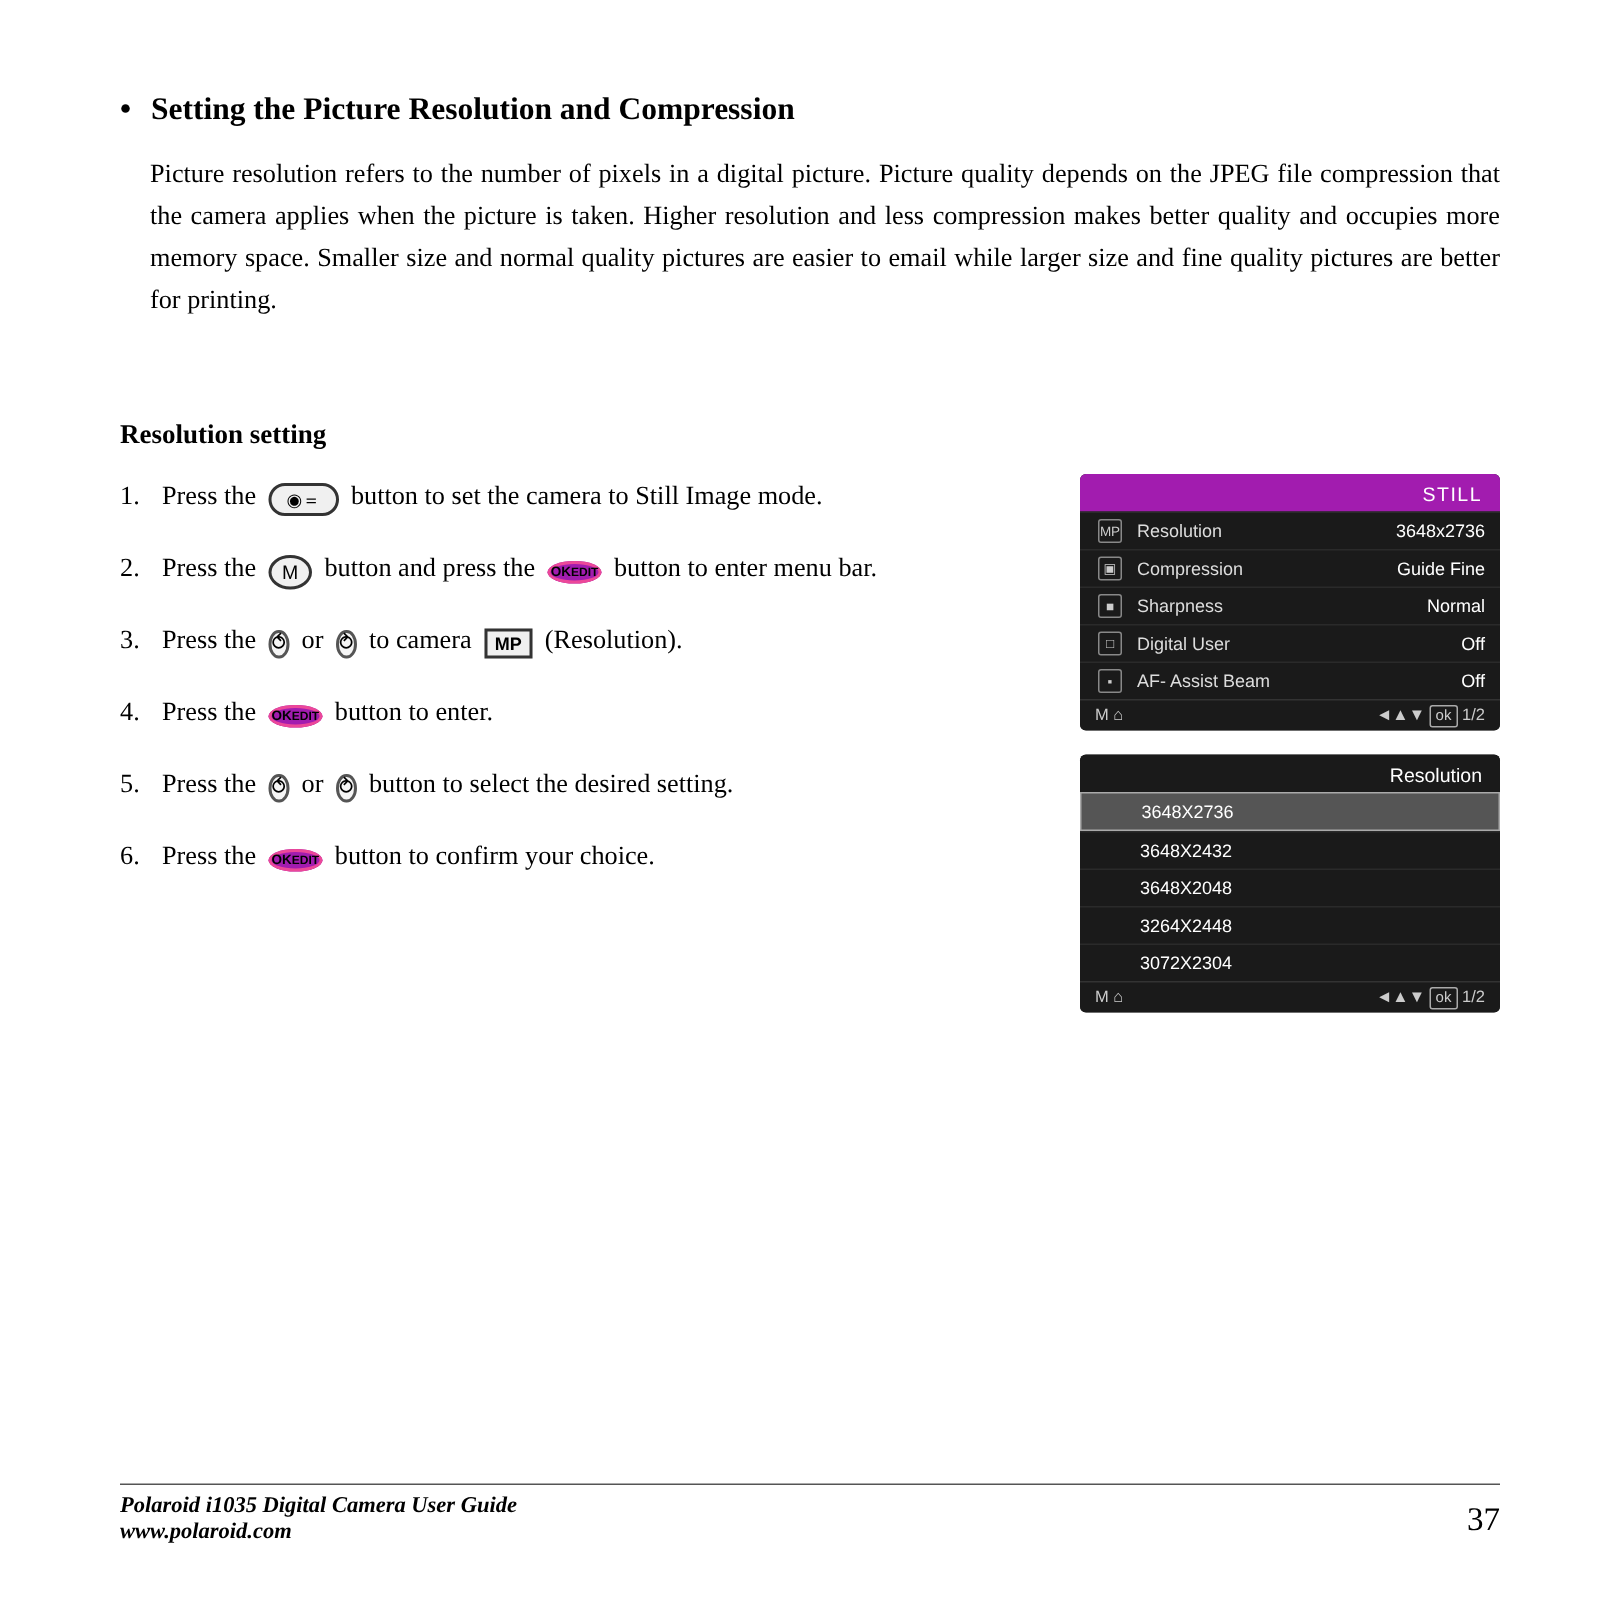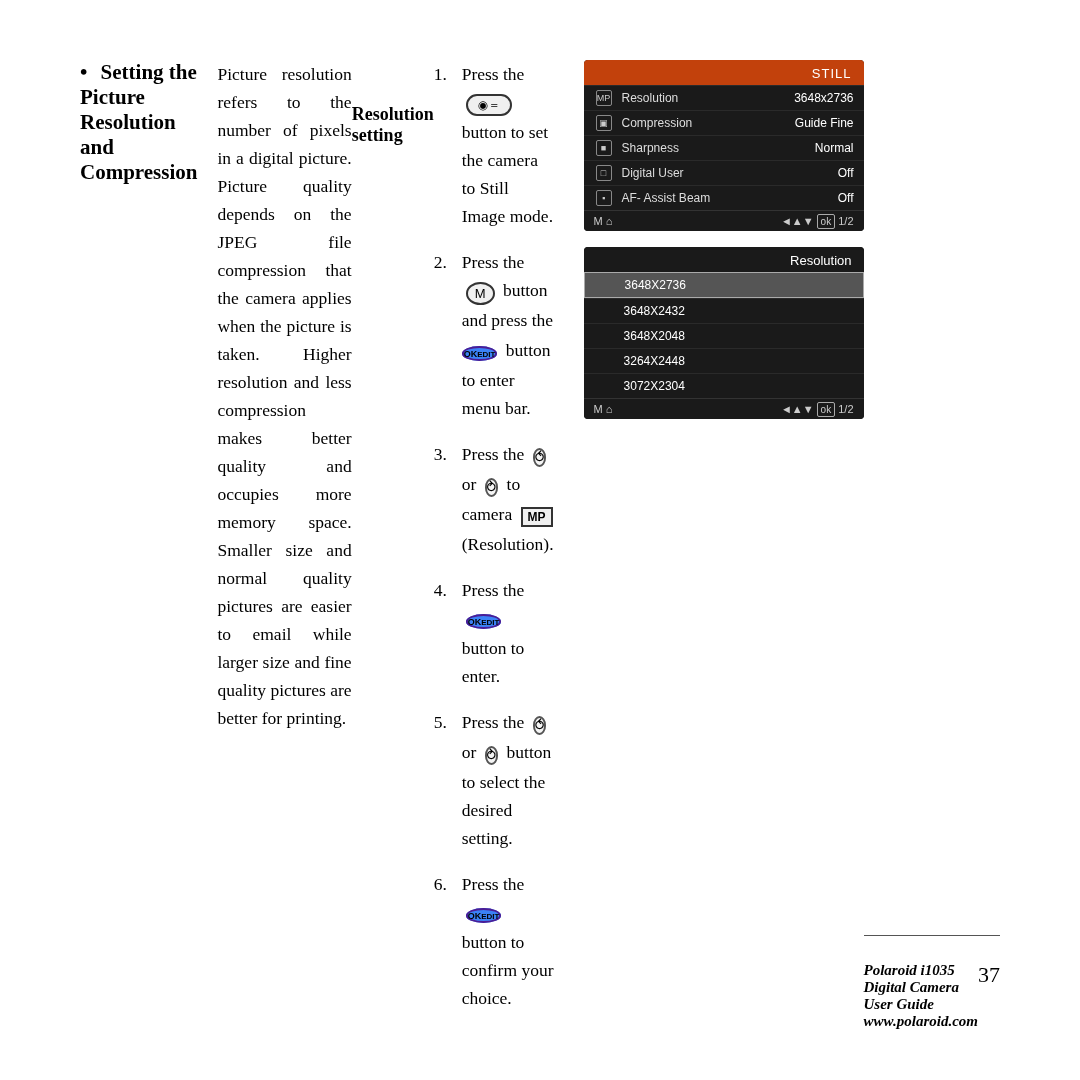--- a/index.html
+++ b/index.html
@@ -10,21 +10,21 @@
       font-family: 'Times New Roman', Times, serif;
       font-size: 18px;
       color: #000000;
       overflow: hidden;
     }
     .page {
       width: 1080px;
       height: 1080px;
       padding: 60px 80px 50px 80px;
       display: flex;
-      flex-direction: row;
+      flex-direction: column;
       position: relative;
     }
     .section-title {
       font-size: 21px;
       font-weight: bold;
       margin-bottom: 16px;
     }
     .bullet {
       margin-right: 8px;
     }
@@ -103,26 +103,26 @@
       font-family: Arial, sans-serif;
       background: #f0f0f0;
       vertical-align: middle;
       min-width: 28px;
       min-height: 24px;
     }
     .btn-ok {
       display: inline-flex;
       align-items: center;
       justify-content: center;
-      border: 2px solid #4c1d95;
+      border: 2px solid #ec4899;
       border-radius: 50%;
       font-size: 10px;
       font-family: Arial, sans-serif;
       font-weight: bold;
-      background: #3b82f6;
+      background: #a21caf;
       vertical-align: middle;
       width: 34px;
       height: 28px;
       flex-direction: column;
       line-height: 1.1;
     }
     
     .btn-arrow {
       display: inline-flex;
       align-items: center;
@@ -163,21 +163,21 @@
       padding: 0;
       overflow: hidden;
     }
     .cam-panel-header {
       text-align: right;
       padding: 6px 12px 4px 12px;
       font-size: 13px;
       font-family: Arial, sans-serif;
       letter-spacing: 1px;
       color: #ffffff;
-      background: #c2410c;
+      background: #a21caf;
     }
     .cam-panel-row {
       display: flex;
       align-items: center;
       padding: 4px 10px;
       font-size: 12px;
       font-family: Arial, sans-serif;
       border-top: 1px solid #2a2a2a;
     }
     .cam-row-icon {
@@ -243,24 +243,24 @@
       padding: 4px 10px;
       font-size: 11px;
       font-family: Arial, sans-serif;
       color: #cccccc;
       background: #1a1a1a;
       border-top: 1px solid #333;
     }
     
     .page-footer {
       border-top: 1px solid #555;
-      padding-top: 26px;
+      padding-top: 6px;
       display: flex;
       justify-content: space-between;
-      align-items: flex-start;
+      align-items: center;
       margin-top: auto;
     }
     .footer-left {
       font-size: 15px;
     }
     .footer-left .footer-title {
       font-weight: bold;
       font-style: italic;
     }
     .footer-left .footer-url {

